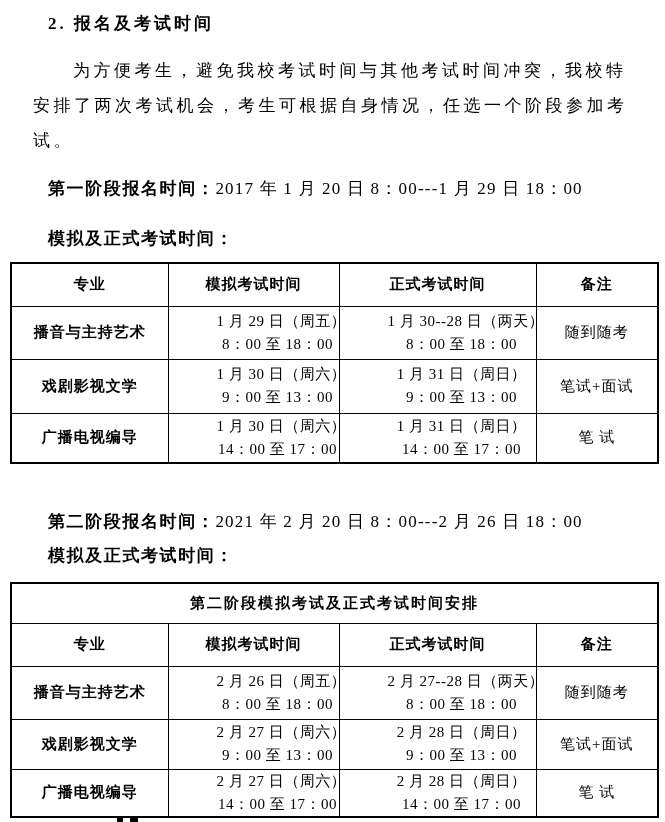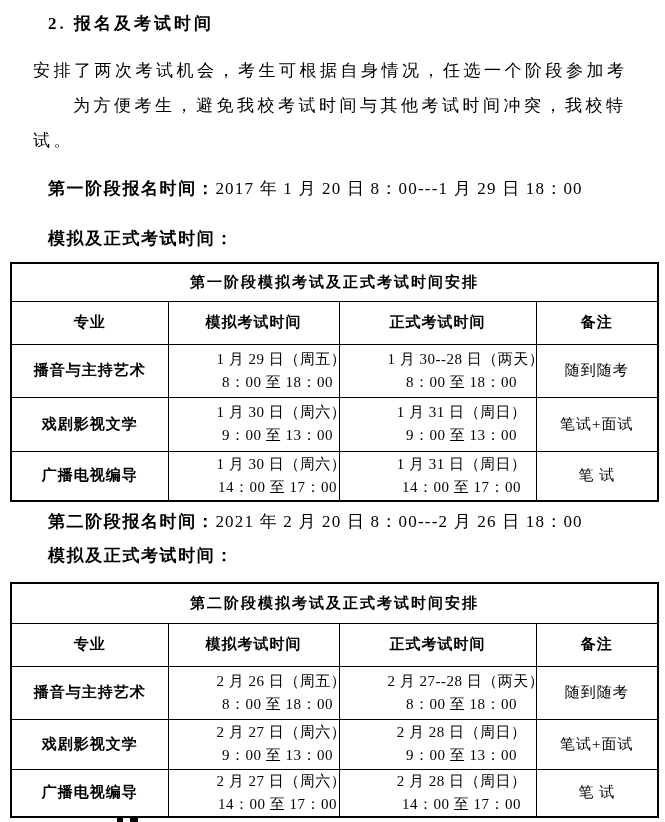--- a/index.html
+++ b/index.html
@@ -78,43 +78,40 @@
   }
   #frag-a { left: 117px; top: 818px; width: 6px; }
   #frag-b { left: 130px; top: 818px; width: 8px; }
 </style>
 </head>
 <body>
 
 <div class="abs doc-heading">2. 报名及考试时间</div>
 
 <div class="abs intro">
+  <div class="pline indent">为方便考生，避免我校考试时间与其他考试时间冲突，我校特</div>
   <div class="pline">安排了两次考试机会，考生可根据自身情况，任选一个阶段参加考</div>
-  <div class="pline indent">为方便考生，避免我校考试时间与其他考试时间冲突，我校特</div>
   <div class="pline">试。</div>
 </div>
 
 <div class="abs stage-line" id="stage1-reg">
   <span class="lbl">第一阶段报名时间：</span><span>2017 年 1 月 20 日 8：00---1 月 29 日 18：00</span>
 </div>
 <div class="abs stage-line" id="stage1-mock">
   <span class="lbl">模拟及正式考试时间：</span>
 </div>
 
 <table class="abs sched" id="table1">
   <colgroup>
       <col style="width:157px">
       <col style="width:171px">
       <col style="width:197px">
       <col style="width:122px">
     </colgroup>
   <tbody>
-      <tr class="trow-title">
-    <td class="title-cell" colspan="4">第一阶段模拟考试及正式考试时间安排</td>
-  </tr>
   <tr class="trow-head">
     <th>专业</th>
     <th>模拟考试时间</th>
     <th>正式考试时间</th>
     <th>备注</th>
   </tr>
   <tr class="trow-0">
     <td class="major">播音与主持艺术</td>
     <td class="times">
       <div>1 月 29 日（周五）</div>

